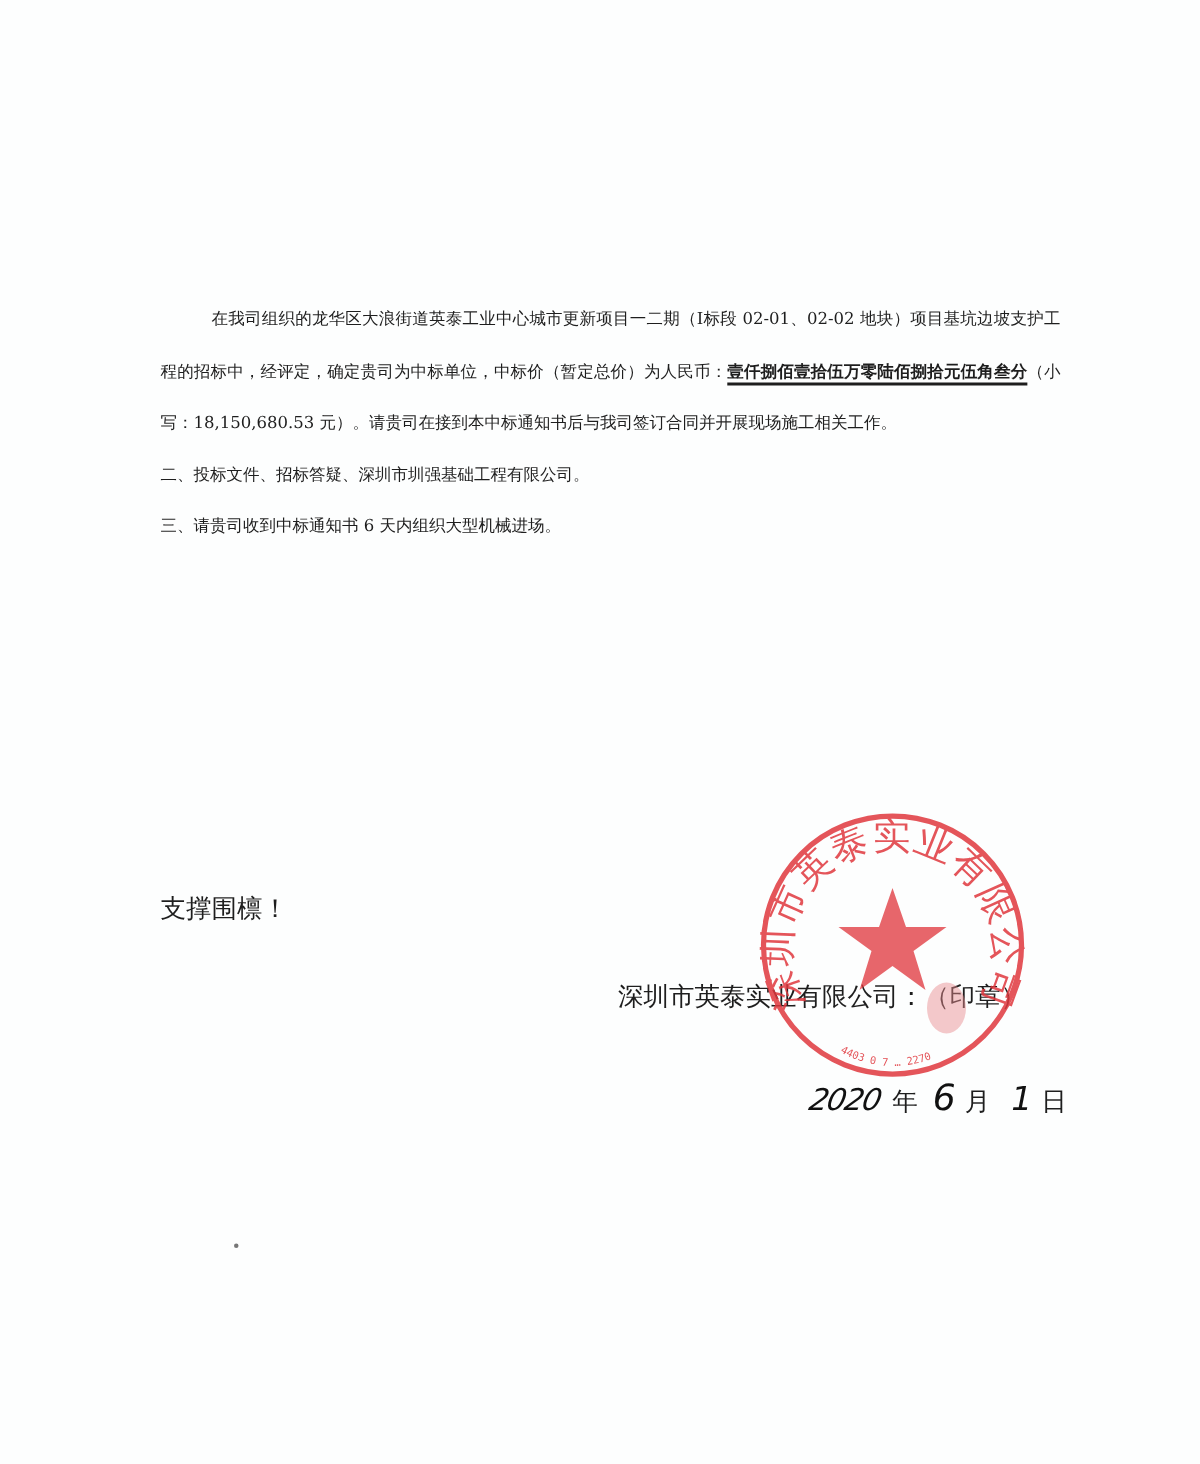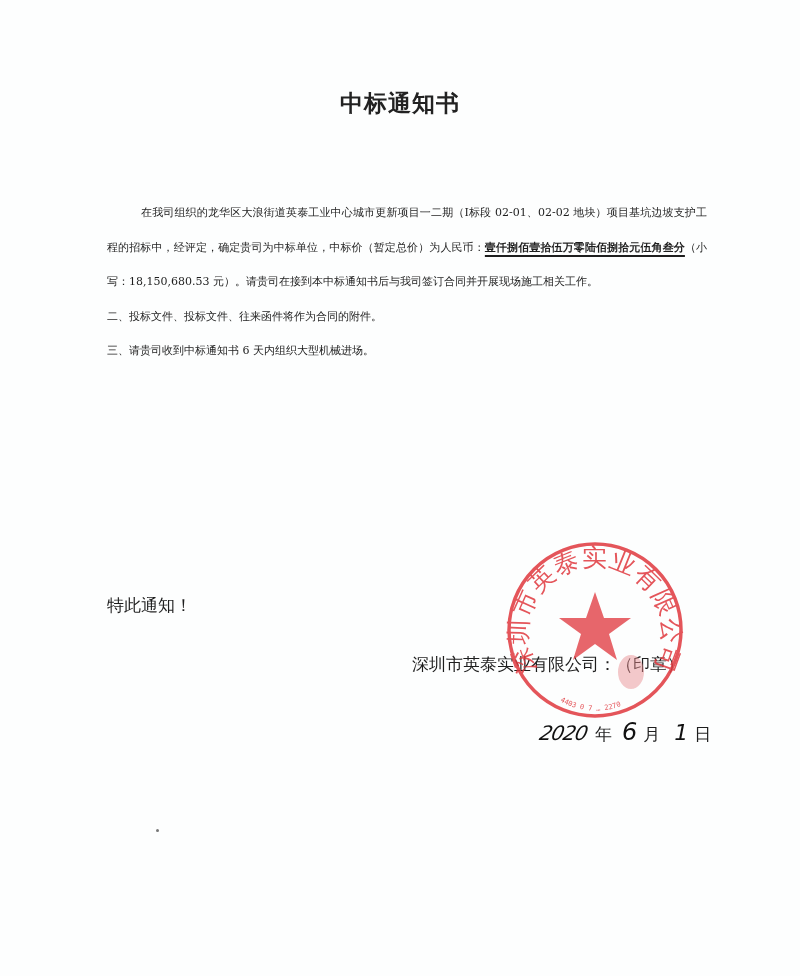--- a/index.html
+++ b/index.html
@@ -120,30 +120,29 @@
       width: 3px; height: 3px;
       background: #777;
       border-radius: 50%;
     }
   </style>
 </head>
 <body>
 
 <div class="page">
 
-  <div class="title">中标通知书</div>
 
 
   <div class="body-text">
     <p class="indent"><span>在我司组织的龙华区大浪街道英泰工业中心城市更新项目一二期（Ⅰ标段 02-01、02-02 地块）项目基坑边坡支护工程的招标中，经评定，确定贵司为中标单位，中标价（暂定总价）为人民币：</span><span class="amount-caps">壹仟捌佰壹拾伍万零陆佰捌拾元伍角叁分</span><span>（小写：18,150,680.53 元）。请贵司在接到本中标通知书后与我司签订合同并开展现场施工相关工作。</span></p>
-    <p>二、投标文件、投标文件、往来函件将作为合同的附件。</p>
+    <p>二、投标文件、招标答疑、深圳市圳强基础工程有限公司。</p>
     <p>三、请贵司收到中标通知书 6 天内组织大型机械进场。</p>
   </div>
 
-  <div class="closing">特此通知！</div>
+  <div class="closing">支撑围檩！</div>
 
   <div class="signer">深圳市英泰实业有限公司：（印章）</div>
 
   <div class="date-line">
     <span class="hand year">2020</span><span>年</span><span class="hand month">6</span><span>月</span><span class="hand day">1</span><span>日</span>
   </div>
 
   <svg class="stamp" viewBox="0 0 180 180" xmlns="http://www.w3.org/2000/svg">
     <defs>
       <path id="ringPath" d="M 28 122 A 68 68 0 1 1 152 122" fill="none"></path>

